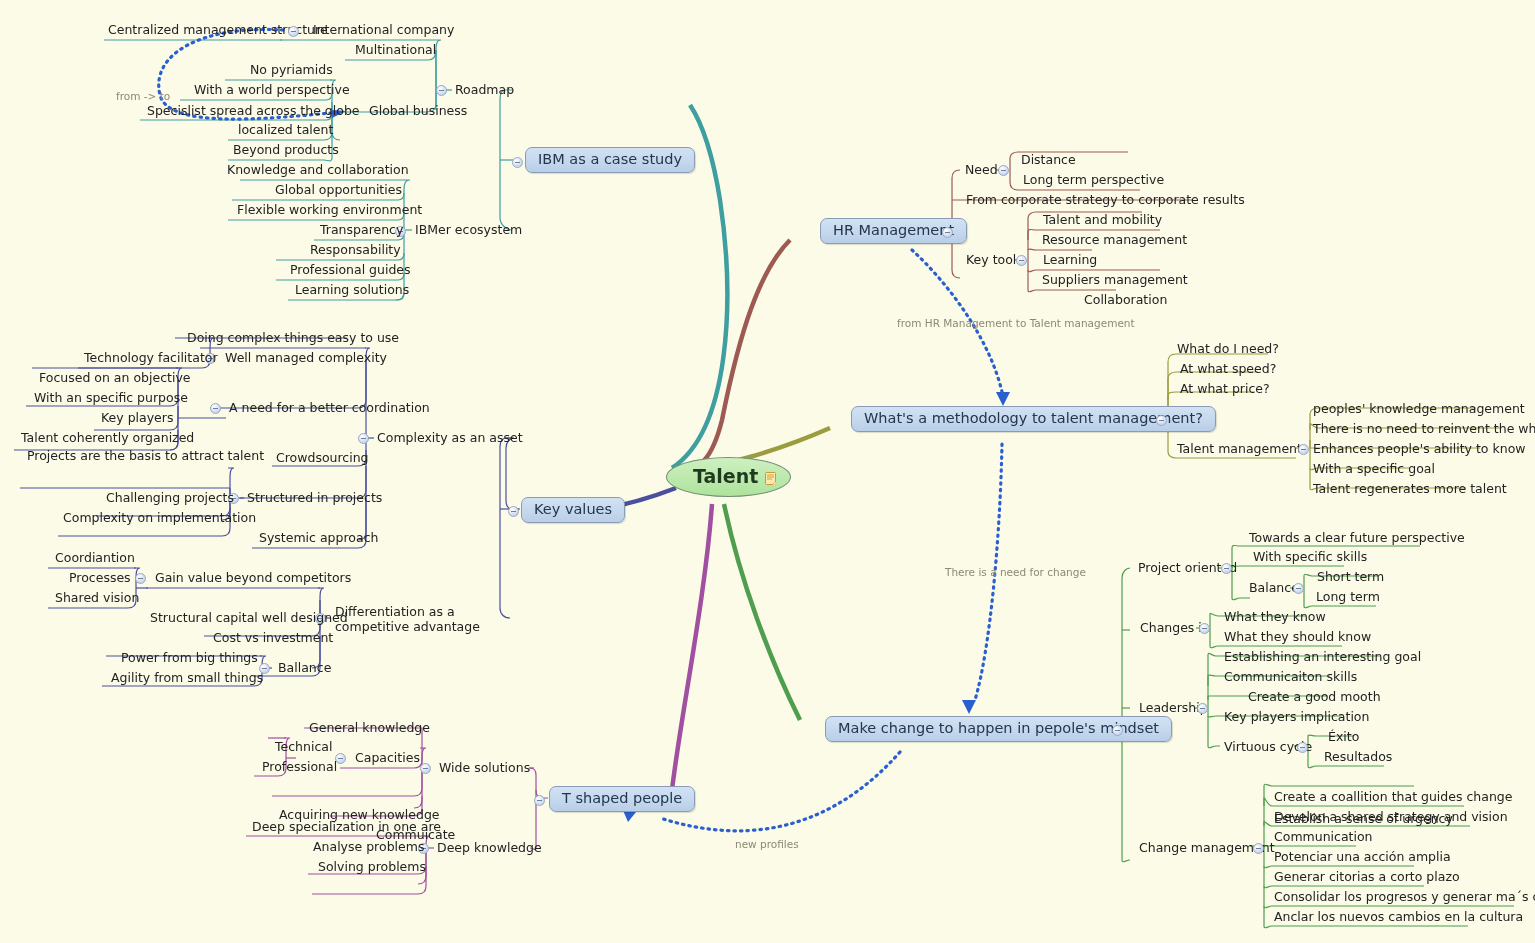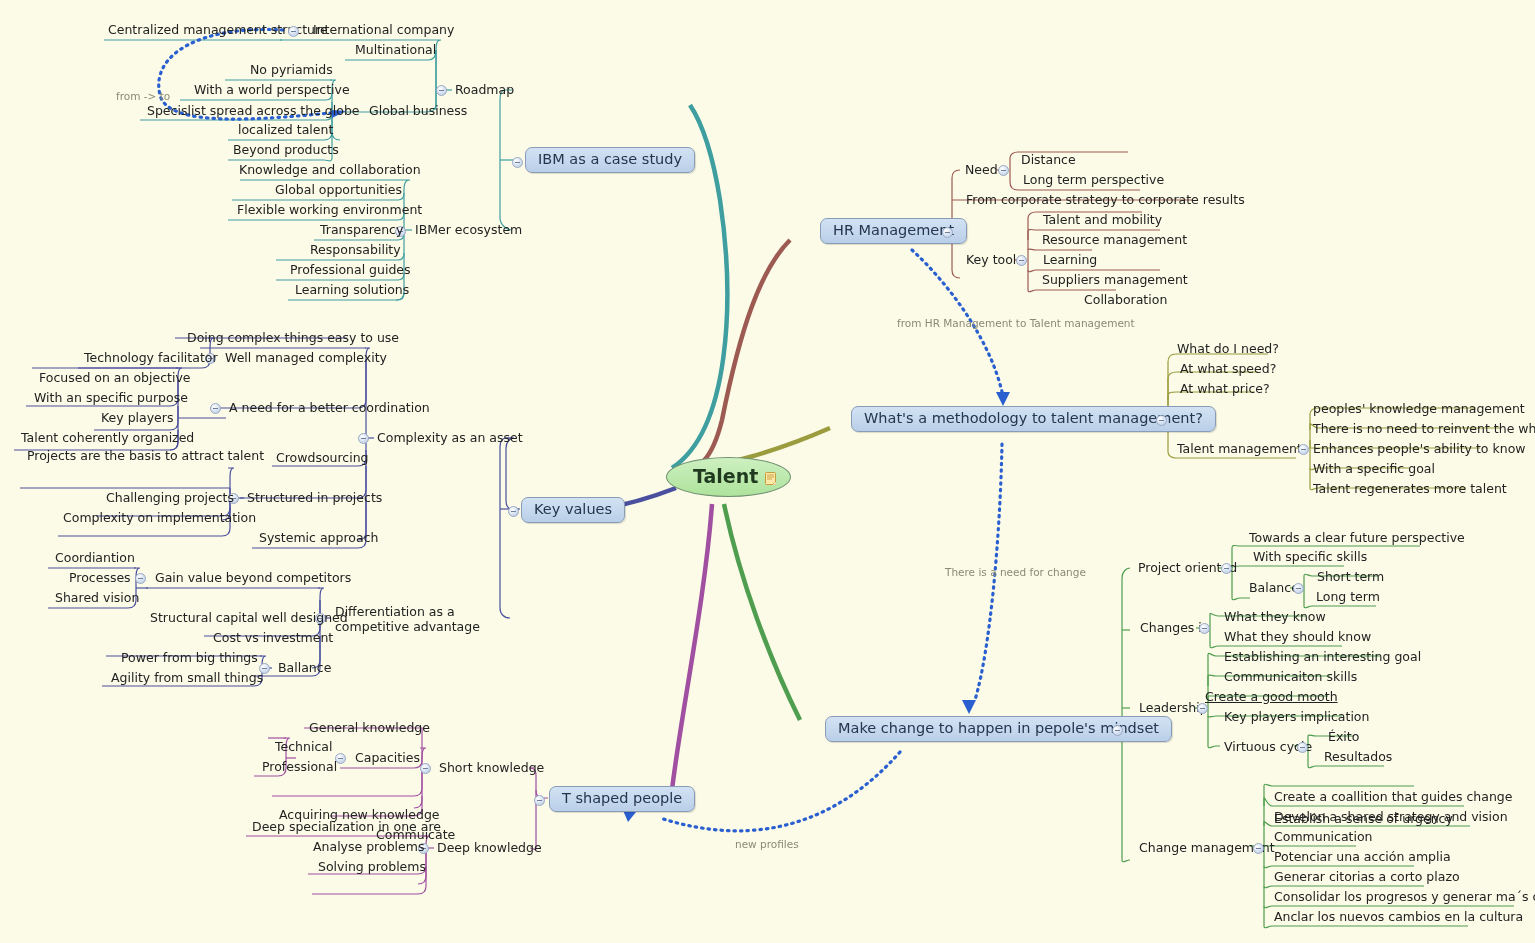--- a/index.html
+++ b/index.html
@@ -314,21 +314,21 @@
 
 <div class="node leaf" style="left:247px; top:62px;">No pyriamids</div>
 <div class="node leaf" style="left:191px; top:82px;">With a world perspective</div>
 <div class="node leaf" style="left:144px; top:103px;">Specislist spread across the globe</div>
 <div class="node leaf" style="left:235px; top:122px;">localized talent</div>
 <div class="node leaf" style="left:230px; top:142px;">Beyond products</div>
 
 <div class="node leaf" style="left:412px; top:222px;">IBMer ecosystem</div>
 <div class="collapse" style="left:395px; top:226px;"></div>
 
-<div class="node leaf" style="left:236px; top:162px;">Knowledge and collaboration</div>
+<div class="node leaf" style="left:224px; top:162px;">Knowledge and collaboration</div>
 <div class="node leaf" style="left:272px; top:182px;">Global opportunities</div>
 <div class="node leaf" style="left:234px; top:202px;">Flexible working environment</div>
 <div class="node leaf" style="left:317px; top:222px;">Transparency</div>
 <div class="node leaf" style="left:307px; top:242px;">Responsability</div>
 <div class="node leaf" style="left:287px; top:262px;">Professional guides</div>
 <div class="node leaf" style="left:292px; top:282px;">Learning solutions</div>
 
 <div class="node leaf" style="left:374px; top:430px;">Complexity as an asset</div>
 <div class="collapse" style="left:358px; top:433px;"></div>
 
@@ -364,21 +364,21 @@
 <div class="node leaf" style="left:52px; top:590px;">Shared vision</div>
 
 <div class="node leaf" style="left:147px; top:610px;">Structural capital well designed</div>
 <div class="node leaf" style="left:210px; top:630px;">Cost vs investment</div>
 
 <div class="node leaf" style="left:275px; top:660px;">Ballance</div>
 <div class="collapse" style="left:259px; top:663px;"></div>
 <div class="node leaf" style="left:118px; top:650px;">Power from big things</div>
 <div class="node leaf" style="left:108px; top:670px;">Agility from small things</div>
 
-<div class="node leaf" style="left:436px; top:760px;">Short knowledge</div>
+<div class="node leaf" style="left:436px; top:760px;">Wide solutions</div>
 <div class="collapse" style="left:420px; top:763px;"></div>
 
 <div class="node leaf" style="left:352px; top:750px;">Capacities</div>
 <div class="collapse" style="left:335px; top:753px;"></div>
 <div class="node leaf" style="left:306px; top:720px;">General knowledge</div>
 <div class="node leaf" style="left:272px; top:739px;">Technical</div>
 <div class="node leaf" style="left:259px; top:759px;">Professional</div>
 
 <div class="node leaf" style="left:276px; top:807px;">Acquiring new knowledge</div>
 <div class="node leaf" style="left:340px; top:827px;margin-left:33px;">Commuicate</div>
@@ -427,21 +427,21 @@
 
 <div class="node leaf" style="left:1137px; top:620px;">Changes in</div>
 <div class="collapse" style="left:1199px; top:623px;"></div>
 <div class="node leaf" style="left:1221px; top:609px;">What they know</div>
 <div class="node leaf" style="left:1221px; top:629px;">What they should know</div>
 
 <div class="node leaf" style="left:1136px; top:700px;">Leadership</div>
 <div class="collapse" style="left:1197px; top:703px;"></div>
 <div class="node leaf" style="left:1221px; top:649px;">Establishing an interesting goal</div>
 <div class="node leaf" style="left:1221px; top:669px;">Communicaiton skills</div>
-<div class="node leaf" style="left:1202px; top:689px;text-decoration:underline;">Create a good mooth</div>
+<div class="node leaf" style="left:1245px; top:689px;">Create a good mooth</div>
 <div class="node leaf" style="left:1221px; top:709px;">Key players implication</div>
 <div class="node leaf" style="left:1221px; top:739px;">Virtuous cycle</div>
 <div class="collapse" style="left:1297px; top:742px;"></div>
 <div class="node leaf" style="left:1325px; top:729px;">Éxito</div>
 <div class="node leaf" style="left:1321px; top:749px;">Resultados</div>
 
 <div class="node leaf" style="left:1136px; top:840px;">Change management</div>
 <div class="collapse" style="left:1253px; top:843px;"></div>
 <div class="node leaf" style="left:1271px; top:811px;">Establish a sense of urgency</div>
 <div class="node leaf" style="left:1271px; top:789px;">Create a coallition that guides change</div>

